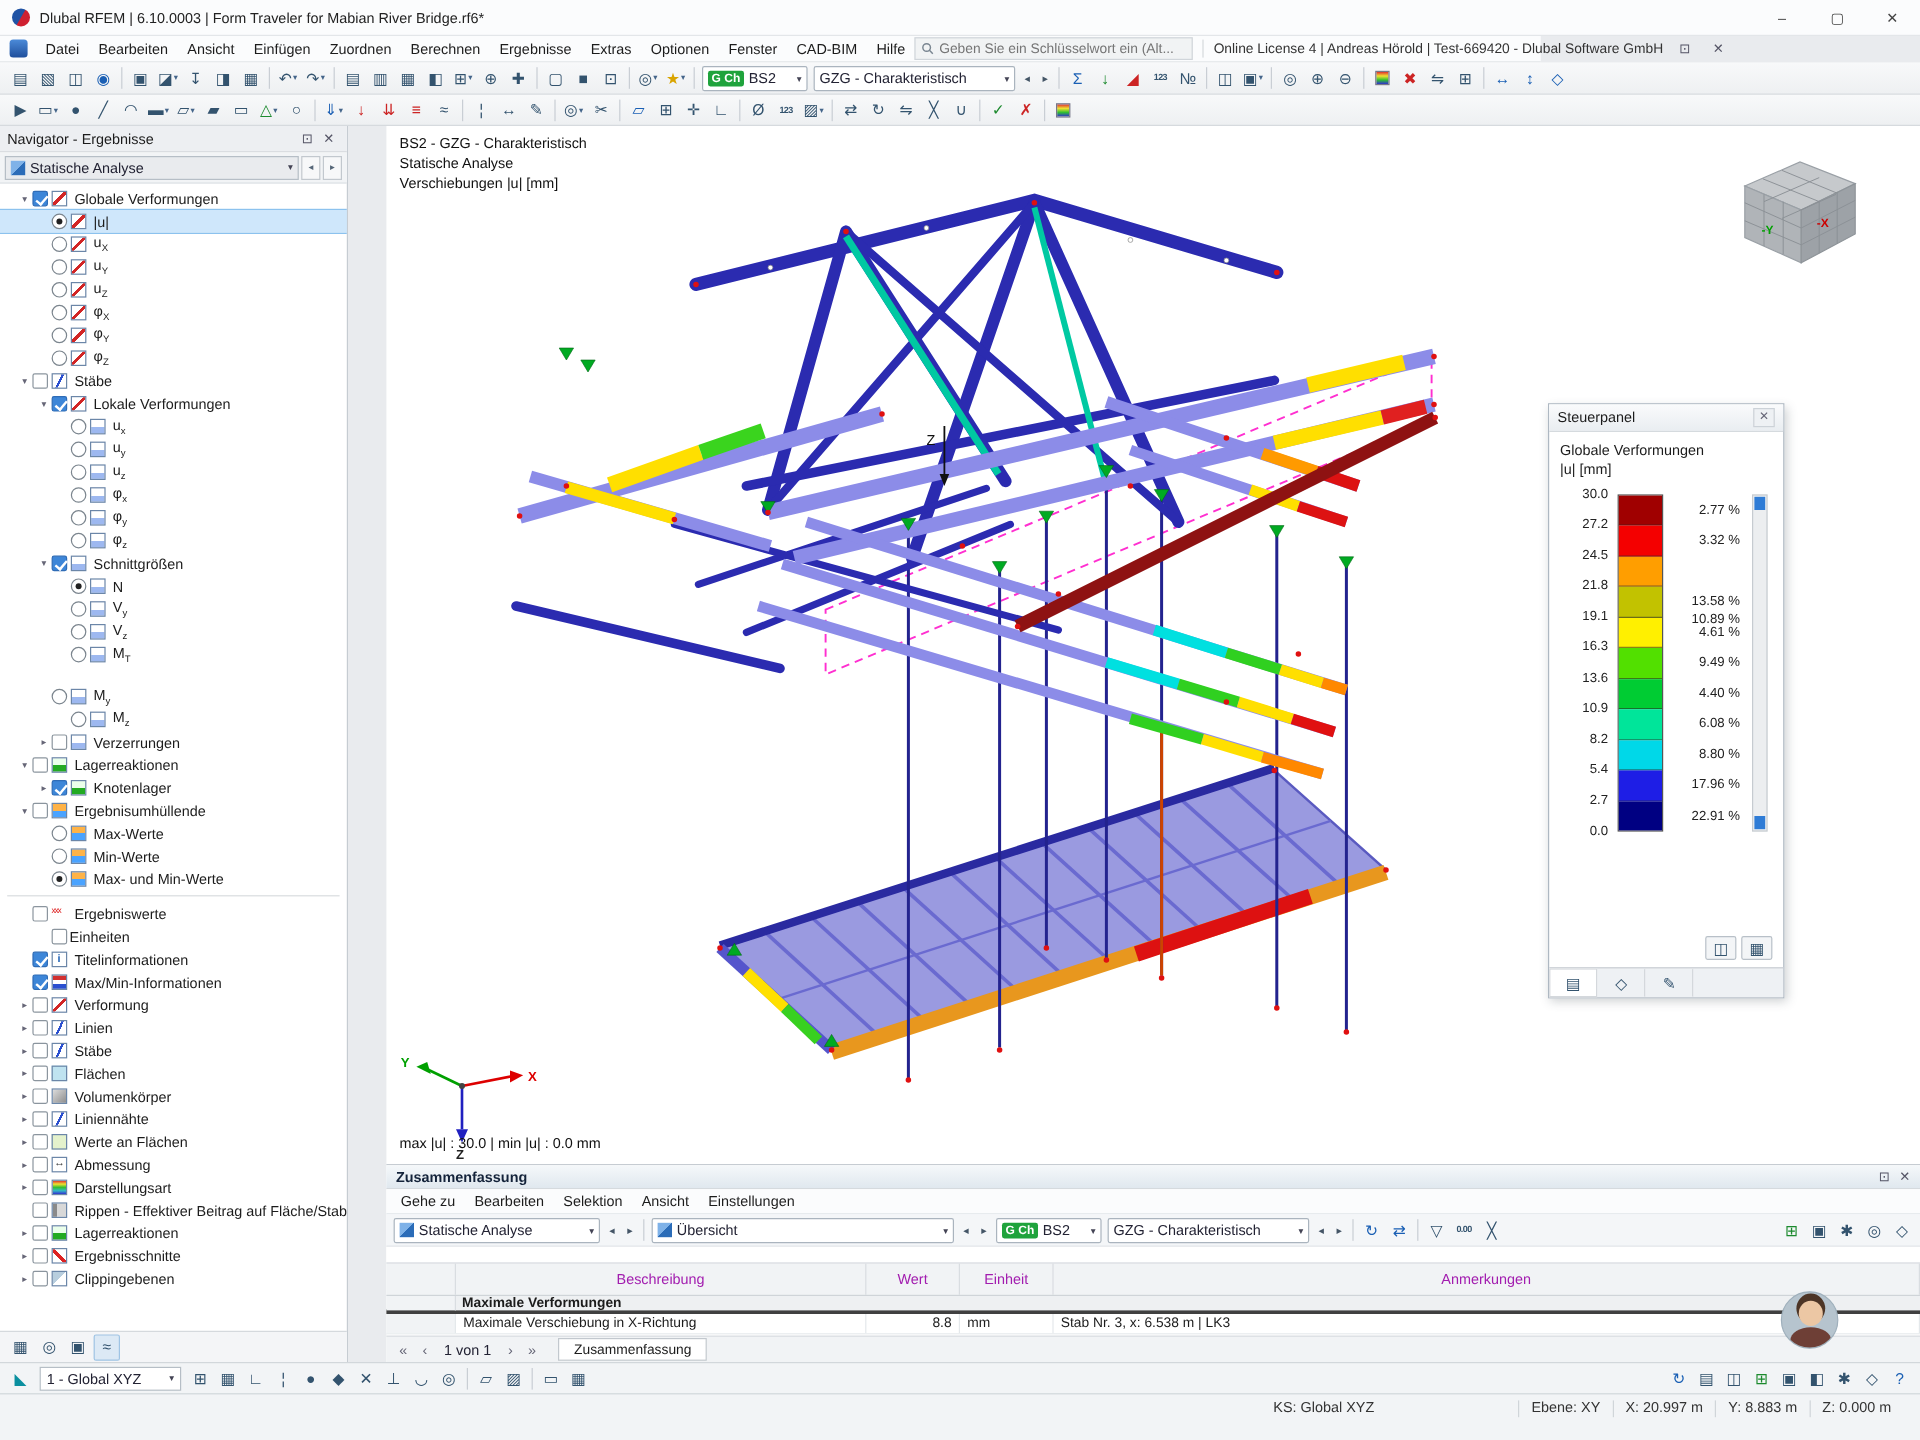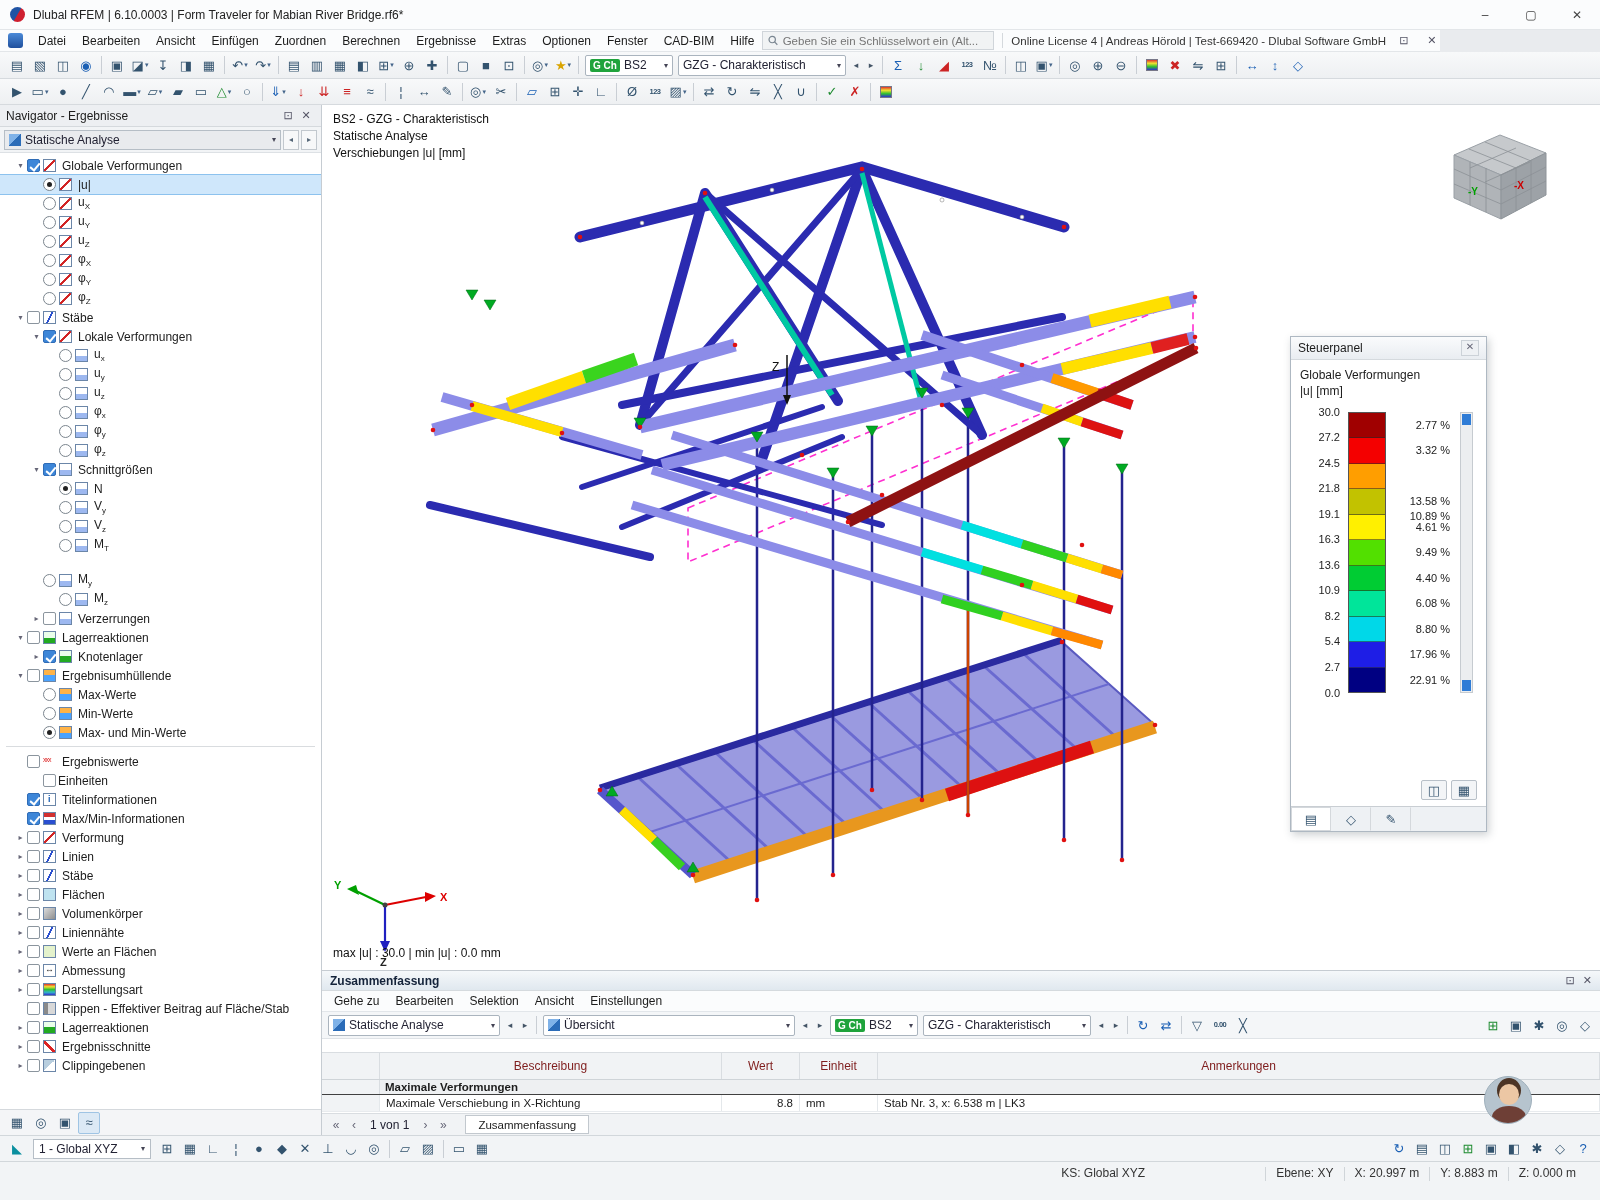--- a/index.html
+++ b/index.html
@@ -7,21 +7,21 @@
 body{position:relative;font-family:"Liberation Sans",sans-serif;font-size:12px;color:#1c1c1c;background:#e9ebee;overflow:hidden}
 
 
 #titlebar{position:absolute;left:0;top:0;width:1600px;height:30px;background:#fbfcfd;border-bottom:1px solid #e3e6e9;display:flex;align-items:center;padding-left:10px}
 .dlogo{width:15px;height:15px;border-radius:50%;background:linear-gradient(120deg,#2053a4 48%,#cf2030 52%);margin-right:8px;flex:none}
 #titlebar .title{font-size:12px;color:#222}
 .wbtns{margin-left:auto;display:flex;height:30px}
 .wbtn{width:46px;height:30px;display:flex;align-items:center;justify-content:center;font-size:12px;color:#444}
 
 
-#menubar{position:absolute;left:0;top:30px;width:1440px;height:22px;background:#fbfcfd;border-bottom:1px solid #e3e6e9;display:flex;align-items:center;padding:0 6px}
+#menubar{position:absolute;left:0;top:30px;width:1284px;height:22px;background:#fbfcfd;border-bottom:1px solid #e3e6e9;display:flex;align-items:center;padding:0 6px}
 .appico{width:15px;height:15px;margin:0 7px 0 2px;border-radius:3px;background:linear-gradient(#4b8ad8,#1f4f9c);flex:none}
 .menu-item{padding:2px 8px;color:#1c1c1c;cursor:default;white-space:nowrap}
 .mb-right{margin-left:auto;display:flex;align-items:center;gap:8px;padding-right:4px}
 .searchbox{display:flex;align-items:center;width:232px;height:19px;background:#f1f3f4;border:1px solid #d0d5da;padding:0 5px;gap:4px}
 .searchbox input{border:0;background:transparent;outline:0;width:100%;font-size:11.5px;font-family:inherit;color:#555}
 .lic{font-size:11.5px;color:#333;white-space:nowrap}
 .mb-btn{width:20px;text-align:center;color:#556;font-size:11px}
 .vsep{width:1px;height:15px;background:#d5d9dd}
 
 
@@ -38,21 +38,21 @@
 .tsep{width:1px;height:18px;background:#c9ced4;margin:0 3px;align-self:center;flex:none}
 .spring{flex:1}
 .tcombo{display:inline-flex;align-items:center;height:21px;background:#fff;border:1px solid #aab4be;border-radius:2px;padding:0 4px;margin:0 2px;font-size:12px;flex:none}
 .gch{background:#1fa33c;color:#fff;font-size:10px;font-weight:bold;padding:1px 3px;border-radius:2px;margin-right:4px;flex:none}
 .cico{width:12px;height:12px;background:linear-gradient(135deg,#7fb2e8 50%,#2b6cb8 50%);margin-right:4px;flex:none}
 .cval{flex:1;color:#223;white-space:nowrap;overflow:hidden}
 .carr{font-size:8px;margin-left:6px;color:#445}
 .tnav{width:14px;height:21px;display:inline-flex;align-items:center;justify-content:center;font-size:9px;color:#456;flex:none}
 
 
-#navigator{position:absolute;left:0;top:105px;width:322px;height:1030px;background:#fff;border-right:1px solid #c6ccd2;display:flex;flex-direction:column}
+#navigator{position:absolute;left:0;top:105px;width:290px;height:1030px;background:#fff;border-right:1px solid #c6ccd2;display:flex;flex-direction:column}
 .nav-title{height:22px;background:#edeff2;border-bottom:1px solid #d5d9dd;display:flex;align-items:center;padding:0 6px;flex:none}
 .nav-title .t{flex:1}
 .nav-title .b{width:18px;text-align:center;color:#556;font-size:11px}
 .nav-combo-row{height:26px;background:#f2f4f6;border-bottom:1px solid #dde1e5;display:flex;align-items:center;padding:0 4px;gap:2px;flex:none}
 .nav-combo{flex:1;height:20px;background:#e9ebee;border:1px solid #b6bec6;display:flex;align-items:center;padding:0 4px}
 .nav-arrow{width:16px;height:20px;border:1px solid #c2c8ce;background:#f7f8f9;display:flex;align-items:center;justify-content:center;font-size:8px;color:#567;flex:none}
 #tree{flex:1;overflow:hidden;padding-top:3px}
 .trow{display:flex;align-items:center;height:19px;white-space:nowrap}
 .trow.sel{background:#cfe7fb;outline:1px solid #8cc2ee}
 .exp{width:13px;flex:none;font-size:8px;color:#667;text-align:center}
@@ -112,22 +112,22 @@
 .sp-tabs .tbtn.active{background:#fff;border-color:#d4d8dc}
 
 
 #summary{position:absolute;left:322px;top:970px;width:1278px;height:165px;background:#fff;border-top:1px solid #c6ccd2;display:flex;flex-direction:column}
 .sum-title{height:20px;background:linear-gradient(#f5f8fa,#e0e8ef);display:flex;align-items:center;padding:0 8px;font-weight:bold;color:#14233a;border-bottom:1px solid #d5dade;flex:none}
 .sum-title .wb{margin-left:auto;display:flex;gap:8px;font-weight:normal;color:#556;font-size:11px}
 .sum-menu{height:21px;display:flex;align-items:center;padding:0 4px;border-bottom:1px solid #e2e6ea;background:#fbfcfd;flex:none}
 .sum-tools{height:27px;display:flex;align-items:center;padding:0 4px;gap:1px;background:#f4f6f8;border-bottom:1px solid #dfe3e7;flex:none}
 .sum-gap{height:13px;background:#fff;flex:none}
 .sum-hrow{display:grid;grid-template-columns:58px 342px 78px 78px 1fr;height:28px;background:#f1f3f5;border-top:1px solid #d9dde1;border-bottom:1px solid #cfd4d8;flex:none}
-.sum-h{display:flex;align-items:center;justify-content:center;border-right:1px solid #d9dde1;color:#7f1d1d}
-.sum-grow{display:grid;grid-template-columns:58px 1fr;height:15px;border-bottom:1px solid #404040;flex:none}
+.sum-h{display:flex;align-items:center;justify-content:center;border-right:1px solid #d9dde1;color:#a21caf}
+.sum-grow{display:grid;grid-template-columns:58px 1fr;height:15px;border-bottom:4px solid #404040;flex:none}
 .sum-g0{background:#f1f3f5;border-right:1px solid #d9dde1}
 .sum-glabel{background:#eef0f2;display:flex;align-items:center;padding-left:5px;font-size:11.5px;font-weight:bold}
 .sum-drow{display:grid;grid-template-columns:58px 342px 78px 78px 1fr;height:17px;border-bottom:1px solid #e8ebee;flex:none}
 .sum-d{display:flex;align-items:center;padding:0 6px;border-right:1px solid #e4e8eb;font-size:11.5px}
 .sum-d.right{justify-content:flex-end}
 .sum-d0{background:#f1f3f5}
 .sum-fill{flex:1}
 .sum-bottom{height:22px;background:#f1f3f5;border-top:1px solid #d9dde1;display:flex;align-items:center;padding:0 6px;gap:2px;flex:none}
 .pgr{color:#667;width:16px;text-align:center}
 .pglabel{margin:0 6px;color:#223}

